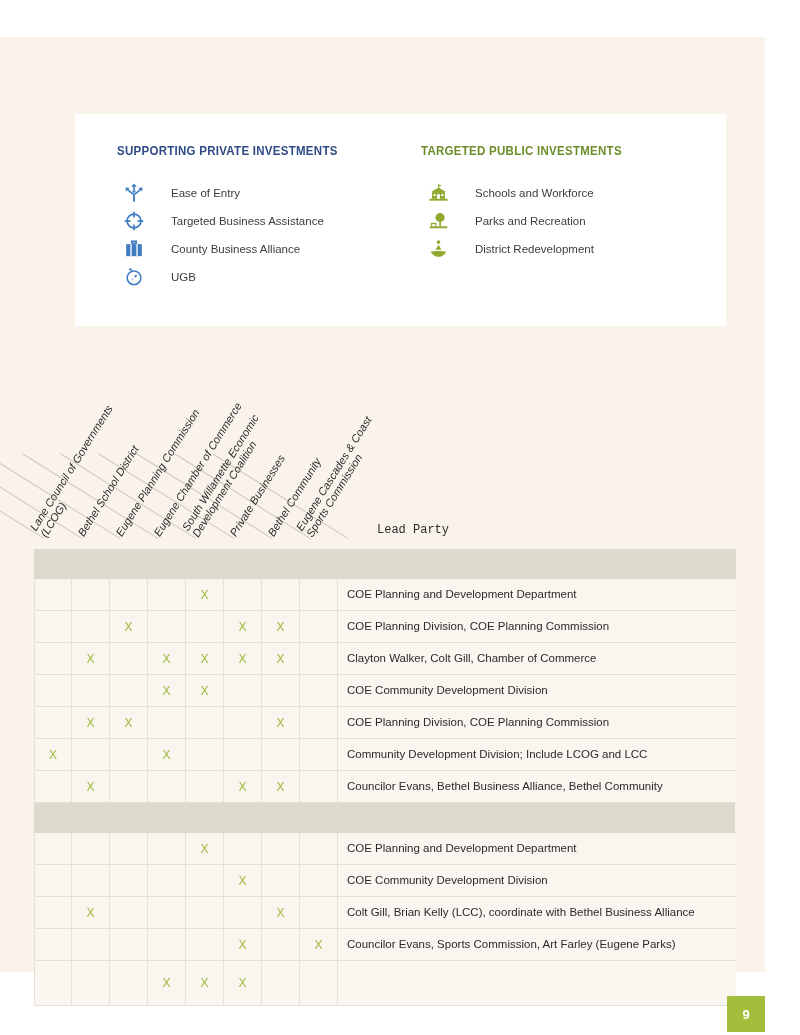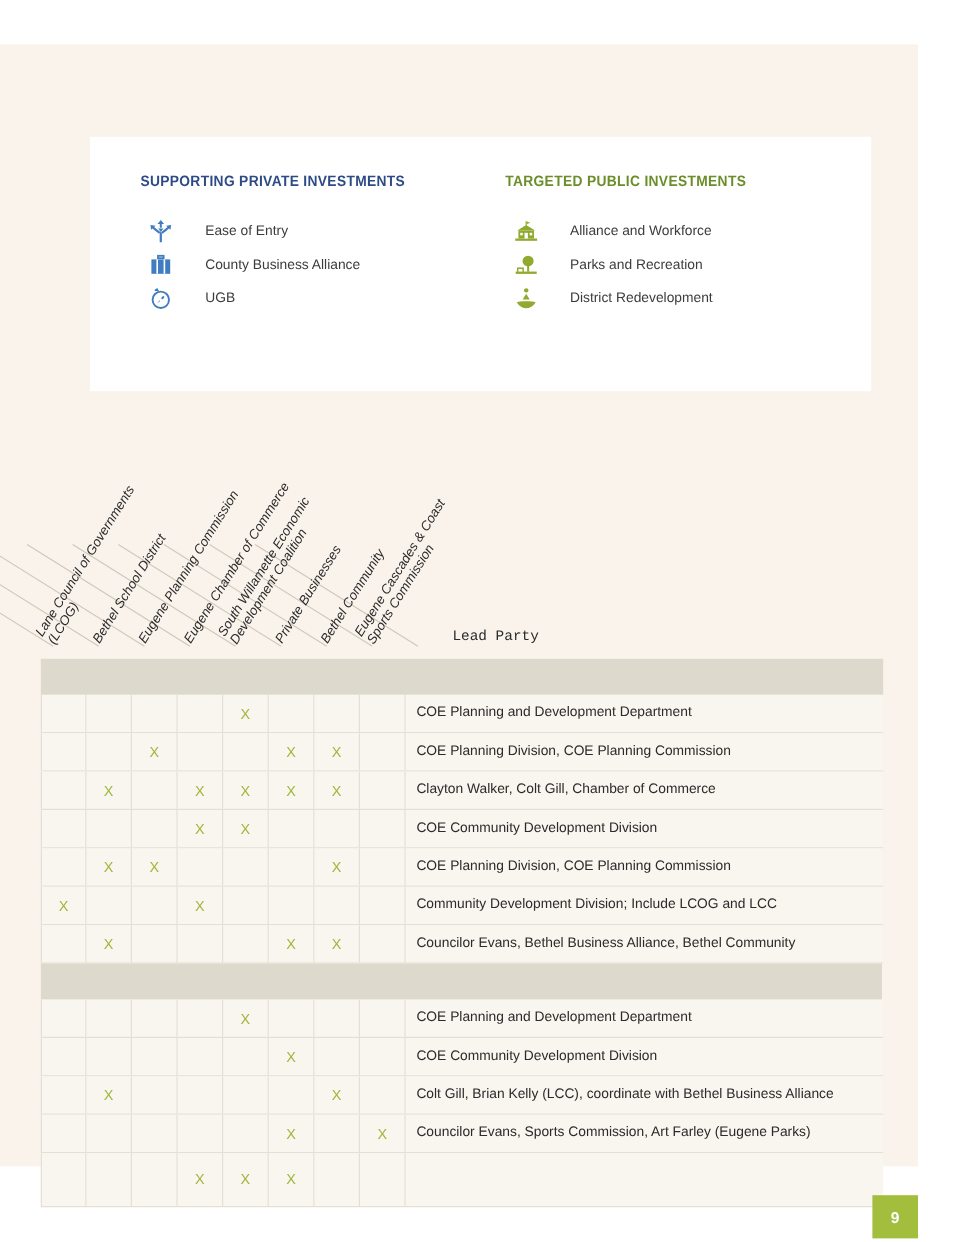--- a/index.html
+++ b/index.html
@@ -191,20 +191,32 @@
               <path d="M12 9.2 L14.4 9.2 L12 12.4 L9.6 9.2 Z"></path>
               <path d="M12 11.8 L13 13.3 L13 21.6 L11 21.6 L11 13.3 Z"></path>
               <path d="M2.6 6.0 L7.2 6.6 L5.9 7.9 C7.7 9.5 9.6 11.0 11.6 12.4 L10.5 13.9 C8.4 12.4 6.4 10.8 4.5 9.1 L3.2 10.4 Z"></path>
               <path d="M21.4 6.0 L20.8 10.4 L19.5 9.1 C17.6 10.8 15.6 12.4 13.5 13.9 L12.4 12.4 C14.4 11.0 16.3 9.5 18.1 7.9 L16.8 6.6 Z"></path>
             </g>
           </svg>
         </span>
         <span class="legend-label">Ease of Entry</span>
       </div>
 
+      <div class="legend-row">
+        <span class="legend-icon">
+          <svg width="20" height="20" viewBox="0 0 24 24">
+            <circle cx="12" cy="12" r="8.3" fill="none" stroke="#3f7cc0" stroke-width="2"></circle>
+            <rect x="11" y="0.8" width="2" height="7" fill="#3f7cc0"></rect>
+            <rect x="11" y="16.2" width="2" height="7" fill="#3f7cc0"></rect>
+            <rect x="0.8" y="11" width="7" height="2" fill="#3f7cc0"></rect>
+            <rect x="16.2" y="11" width="7" height="2" fill="#3f7cc0"></rect>
+          </svg>
+        </span>
+        <span class="legend-label">Targeted Business Assistance</span>
+      </div>
 
       <div class="legend-row">
         <span class="legend-icon">
           <svg width="20" height="20" viewBox="0 0 24 24">
             <rect x="9.2" y="2.6" width="5.6" height="2.4" fill="none" stroke="#3f7cc0" stroke-width="1.8"></rect>
             <rect x="2.6" y="6.2" width="18.8" height="14.4" fill="#3f7cc0"></rect>
             <rect x="7.6" y="6.2" width="1.6" height="14.4" fill="#ffffff"></rect>
             <rect x="14.8" y="6.2" width="1.6" height="14.4" fill="#ffffff"></rect>
           </svg>
         </span>
@@ -236,21 +248,21 @@
               <rect x="4.6" y="10.4" width="14.8" height="7.6"></rect>
               <rect x="1.6" y="18.0" width="20.8" height="2.2"></rect>
               <rect x="11.4" y="1.6" width="1.2" height="4"></rect>
               <path d="M12.6 1.8 L16 2.9 L12.6 4.1 Z"></path>
             </g>
             <rect x="10.4" y="12.6" width="3.2" height="5.4" fill="#ffffff"></rect>
             <rect x="6.3" y="12.6" width="2.4" height="2.4" fill="#ffffff"></rect>
             <rect x="15.3" y="12.6" width="2.4" height="2.4" fill="#ffffff"></rect>
           </svg>
         </span>
-        <span class="legend-label">Alliance and Workforce</span>
+        <span class="legend-label">Schools and Workforce</span>
       </div>
 
       <div class="legend-row">
         <span class="legend-icon">
           <svg width="21" height="21" viewBox="0 0 24 24">
             <g fill="#8faa2e">
               <ellipse cx="13.8" cy="7.4" rx="5.3" ry="5.0"></ellipse>
               <rect x="12.9" y="10.4" width="1.9" height="7.2"></rect>
               <rect x="2.0" y="17.5" width="20.0" height="2.2"></rect>
               <rect x="3.2" y="13.6" width="6.6" height="1.5"></rect>

